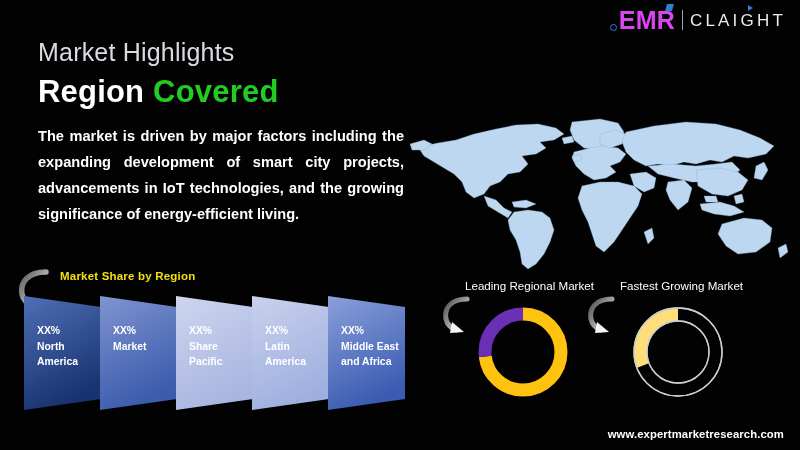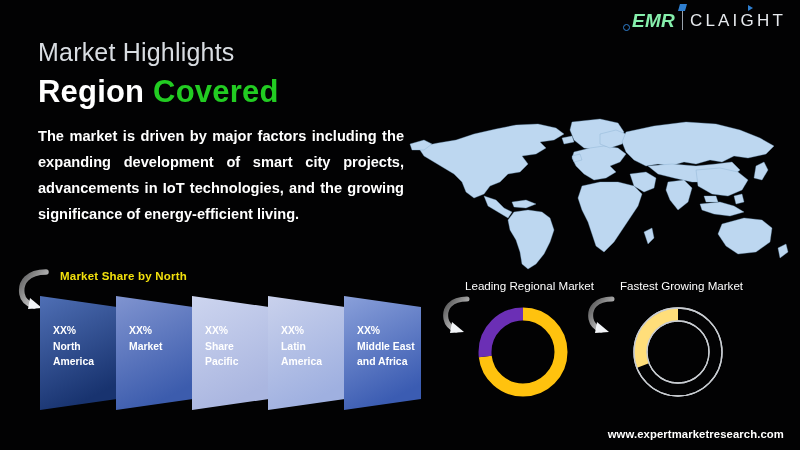--- a/index.html
+++ b/index.html
@@ -21,26 +21,25 @@
   
   #logo {
     position: absolute;
     top: 8px;
     right: 14px;
     display: flex;
     align-items: center;
     height: 24px;
   }
   #logo .emr {
-    font-size: 19px;
-    font-weight: bold;
-    color: #86efac;
+    font-size: 25px;
+    font-weight: bold;
+    color: #d946ef;
     letter-spacing: 0.2px;
     line-height: 1;
-    font-style: italic;
   }
   #logo .divider {
     width: 1px;
     height: 20px;
     background: #9aa3ad;
     margin: 0 7px;
   }
   #logo .claight {
     font-size: 17px;
     color: #e7eaee;
@@ -128,21 +127,21 @@
 
   
   .curve-arrow { position: absolute; }
   #arrow-share { left: 18px; top: 268px; }
   #arrow-donut-1 { left: 443px; top: 296px; }
   #arrow-donut-2 { left: 588px; top: 296px; }
 
   
   #funnel {
     position: absolute;
-    left: 40px;
+    left: 24px;
     top: 296px;
     width: 364px;
     height: 114px;
   }
   .chev {
     position: absolute;
     top: 0;
     width: 84px;
     height: 114px;
   }
@@ -257,21 +256,21 @@
 
         <path d="M318 112 L340 106 L358 108 L368 116 L366 130 L352 140 L334 142 L322 134 L314 122 Z"></path>
 
         <path d="M374 136 L382 132 L384 140 L376 146 Z"></path>
 
         <path d="M158 26 L168 24 L170 30 L160 32 Z"></path>
       </g>
     </svg>
   </div>
 
-  <div id="share-label">Market Share by North</div>
+  <div id="share-label">Market Share by Region</div>
 
   <div class="curve-arrow" id="arrow-share">
     <svg width="40" height="42" viewBox="0 0 40 42">
       <defs>
         <linearGradient id="ag1" x1="0" y1="0" x2="1" y2="1">
           <stop offset="0%" stop-color="#ffffff" stop-opacity="0.35"></stop>
           <stop offset="100%" stop-color="#ffffff" stop-opacity="0.95"></stop>
         </linearGradient>
       </defs>
       <path d="M28 4 C10 4 2 14 4 26 C5 32 10 36 16 38" fill="none" stroke="url(#ag1)" stroke-width="5.5" stroke-linecap="round"></path>

